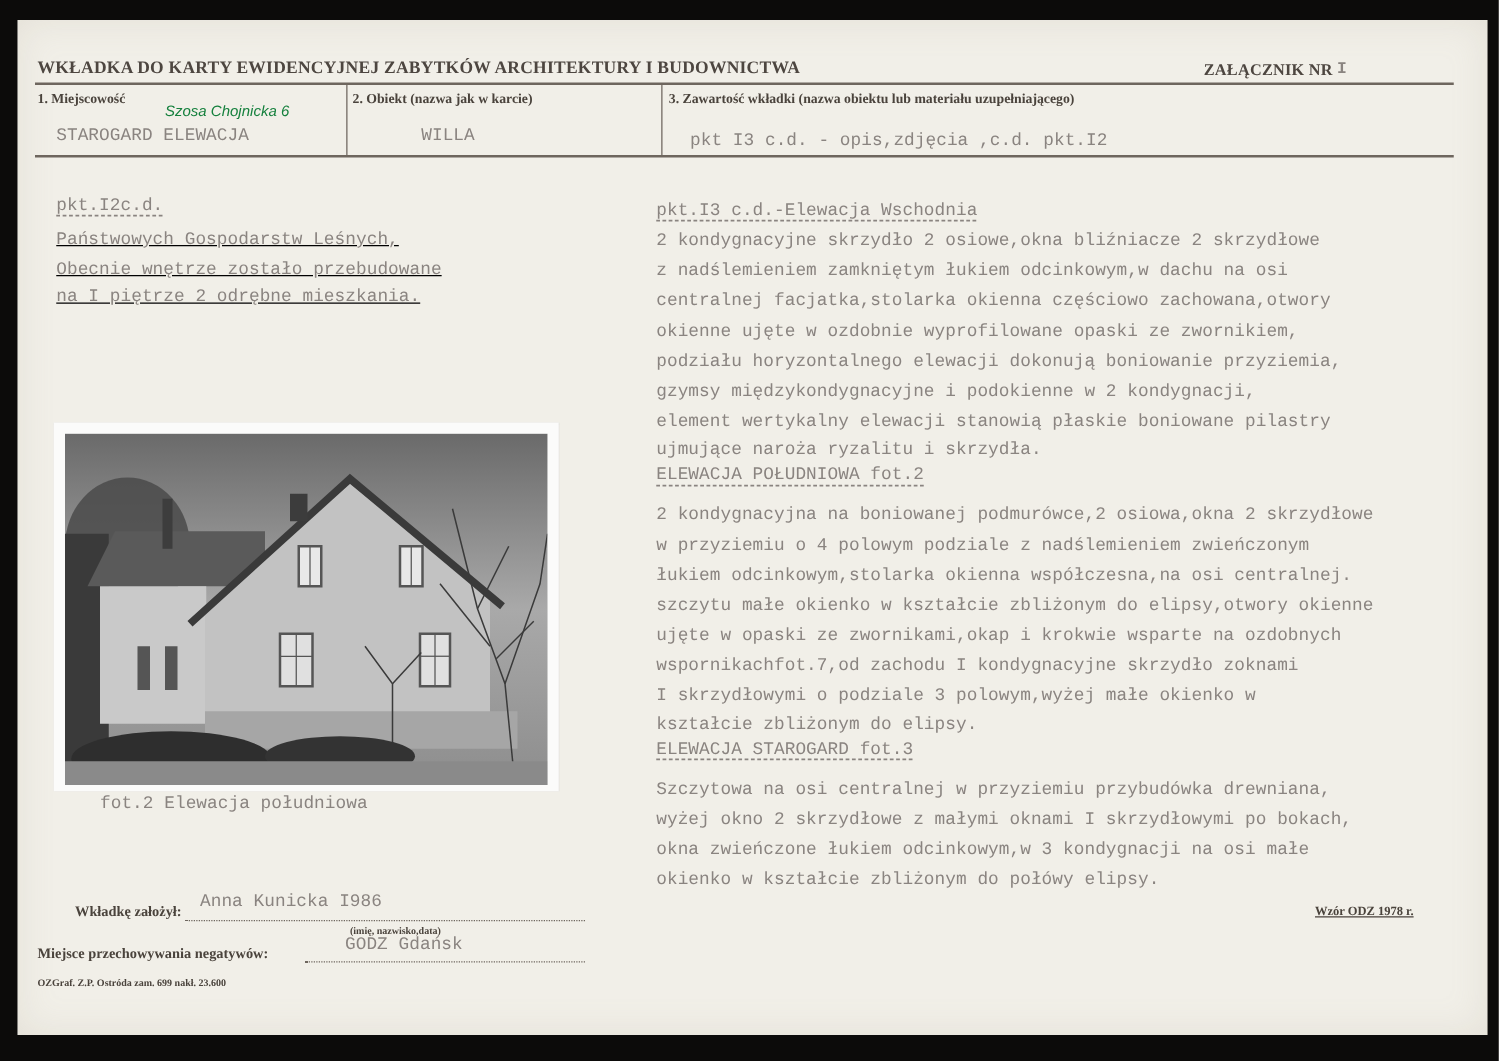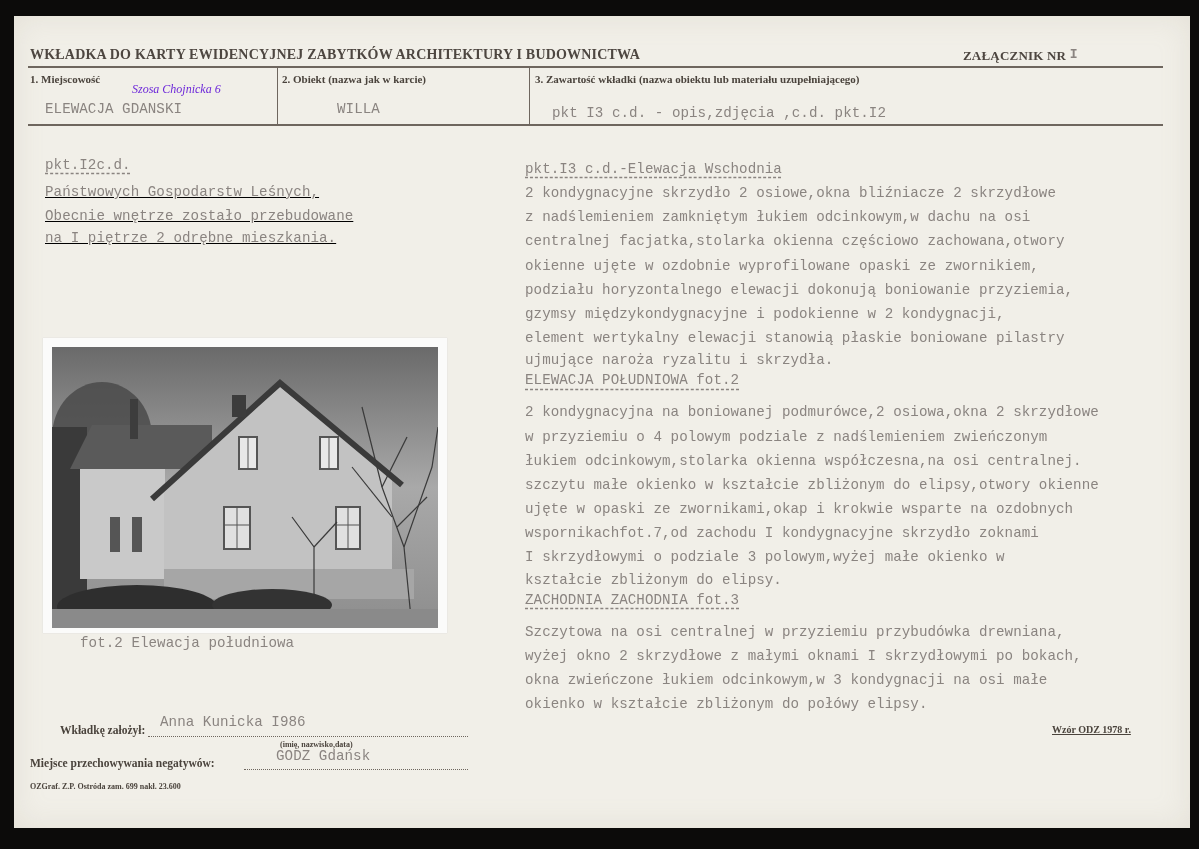--- a/index.html
+++ b/index.html
@@ -24,21 +24,21 @@
     font-family:"Liberation Serif", serif; font-weight:bold; color:#4a433c;
     font-size:9px; white-space:nowrap;
   }
   .hline { position:absolute; background:#6e665e; }
   .vline { position:absolute; background:#6e665e; width:1px; }
   .typed {
     font-family:"Liberation Mono", monospace; color:#8a8480; font-size:14.2px;
     white-space:nowrap; letter-spacing:0.05px;
   }
   .hand {
-    font-family:Liberation Serif, serif; color:#6d28d9; font-size:12px;
+    font-family:Liberation Sans, sans-serif; color:#15803d; font-size:12px;
     font-style:italic; white-space:nowrap;
   }
   .typed-line { height:24.2px; line-height:24.2px; }
   .heading-ul { text-decoration:underline dashed; text-underline-offset:4px; text-decoration-color:#8a8480; }
   .dotted-line { position:absolute; border-bottom:1px dotted #6e665e; height:0; }
   .photo {
     position:absolute; left:29px; top:322px; width:404px; height:295px;
     background:#fbfbfa; box-shadow:0 0 1px #ccc;
   }
   .photo-inner {
@@ -57,21 +57,21 @@
     <span class="typed" style="font-size:13px; vertical-align:2px;">I</span>
   </div>
 
   <div class="hline" style="left:14px; top:50px; width:1135px; height:2px;"></div>
   <div class="hline" style="left:14px; top:108px; width:1135px; height:2px;"></div>
   <div class="vline" style="left:263px; top:52px; height:56px;"></div>
   <div class="vline" style="left:515px; top:52px; height:56px;"></div>
 
   <div class="abs form-label" style="left:16px; top:57px;">1. Miejscowość</div>
   <div class="abs hand" style="left:118px; top:66px;">Szosa Chojnicka 6</div>
-  <div class="abs typed" style="left:31px; top:85px;">ELEWACJA GDANSKI</div>
+  <div class="abs typed" style="left:31px; top:85px;">STAROGARD ELEWACJA</div>
 
   <div class="abs form-label" style="left:268px; top:57px;">2. Obiekt (nazwa jak w karcie)</div>
   <div class="abs typed" style="left:323px; top:85px;">WILLA</div>
 
   <div class="abs form-label" style="left:521px; top:57px;">3. Zawartość wkładki (nazwa obiektu lub materiału uzupełniającego)</div>
   <div class="abs typed" style="left:538px; top:89px;">pkt I3 c.d. - opis,zdjęcia ,c.d. pkt.I2</div>
 
   <div class="abs typed heading-ul" style="left:31px; top:141px;">pkt.I2c.d.</div>
   <div class="abs" style="left:31px; top:164px;text-decoration:underline;">
     <div class="typed typed-line">Państwowych Gospodarstw Leśnych,</div>
@@ -150,21 +150,21 @@
     <div class="typed typed-line" style="height:20px; line-height:20px;">ujmujące naroża ryzalitu i skrzydła.</div>
     <div class="typed heading-ul" style="height:30px; line-height:20px;">ELEWACJA POŁUDNIOWA fot.2</div>
     <div class="typed typed-line">2 kondygnacyjna na boniowanej podmurówce,2 osiowa,okna 2 skrzydłowe</div>
     <div class="typed typed-line">w przyziemiu o 4 polowym podziale z nadślemieniem zwieńczonym</div>
     <div class="typed typed-line">łukiem odcinkowym,stolarka okienna współczesna,na osi centralnej.</div>
     <div class="typed typed-line">szczytu małe okienko w kształcie zbliżonym do elipsy,otwory okienne</div>
     <div class="typed typed-line">ujęte w opaski ze zwornikami,okap i krokwie wsparte na ozdobnych</div>
     <div class="typed typed-line">wspornikachfot.7,od zachodu I kondygnacyjne skrzydło zoknami</div>
     <div class="typed typed-line">I skrzydłowymi o podziale 3 polowym,wyżej małe okienko w</div>
     <div class="typed typed-line" style="height:20px; line-height:20px;">kształcie zbliżonym do elipsy.</div>
-    <div class="typed heading-ul" style="height:30px; line-height:20px;">ZACHODNIA ZACHODNIA fot.3</div>
+    <div class="typed heading-ul" style="height:30px; line-height:20px;">ELEWACJA STAROGARD fot.3</div>
     <div class="typed typed-line">Szczytowa na osi centralnej w przyziemiu przybudówka drewniana,</div>
     <div class="typed typed-line">wyżej okno 2 skrzydłowe z małymi oknami I skrzydłowymi po bokach,</div>
     <div class="typed typed-line">okna zwieńczone łukiem odcinkowym,w 3 kondygnacji na osi małe</div>
     <div class="typed typed-line">okienko w kształcie zbliżonym do połówy elipsy.</div>
   </div>
 
   <div class="abs tiny-label" style="left:1038px; top:708px; font-size:10px;text-decoration:underline;">Wzór ODZ 1978 r.</div>
 
   <div class="abs form-label" style="left:16px; top:708px; font-size:11.5px;margin-left:30px;">Wkładkę założył:</div>
   <div class="dotted-line" style="left:134px; top:720px; width:320px;"></div>

